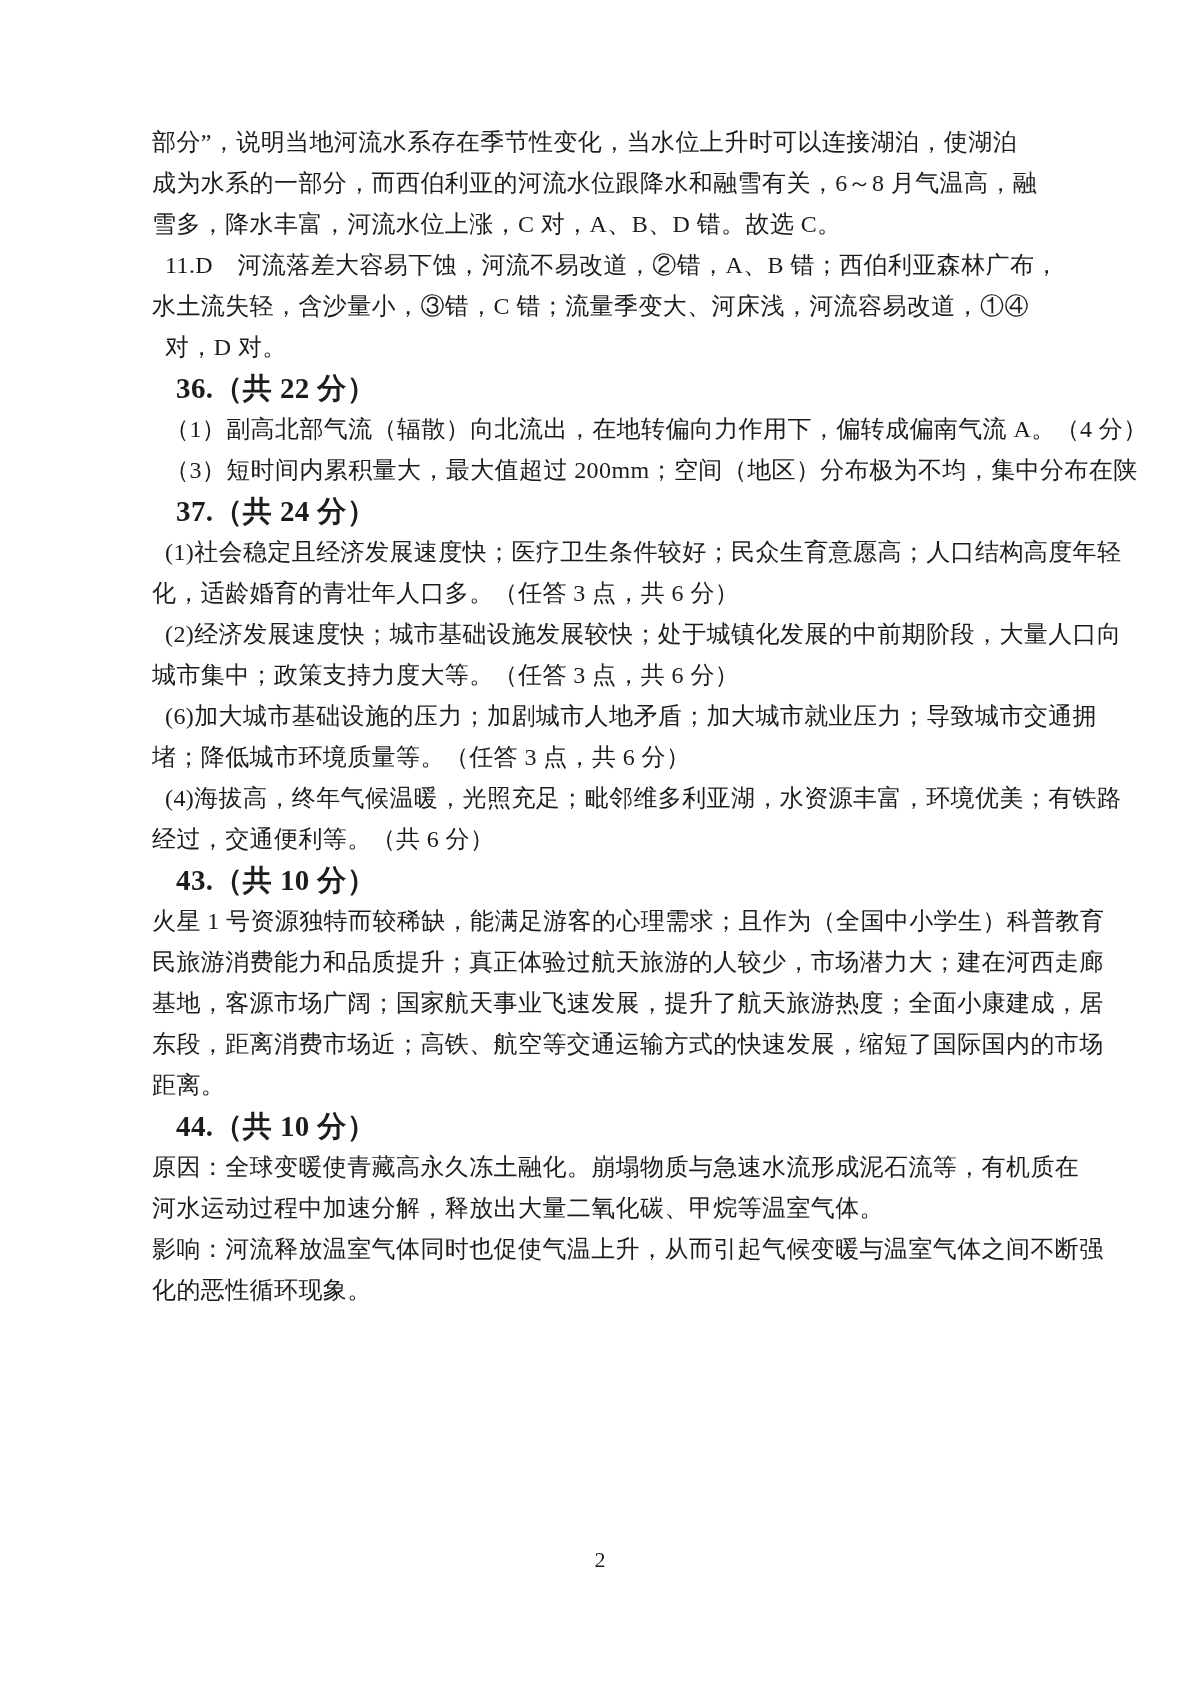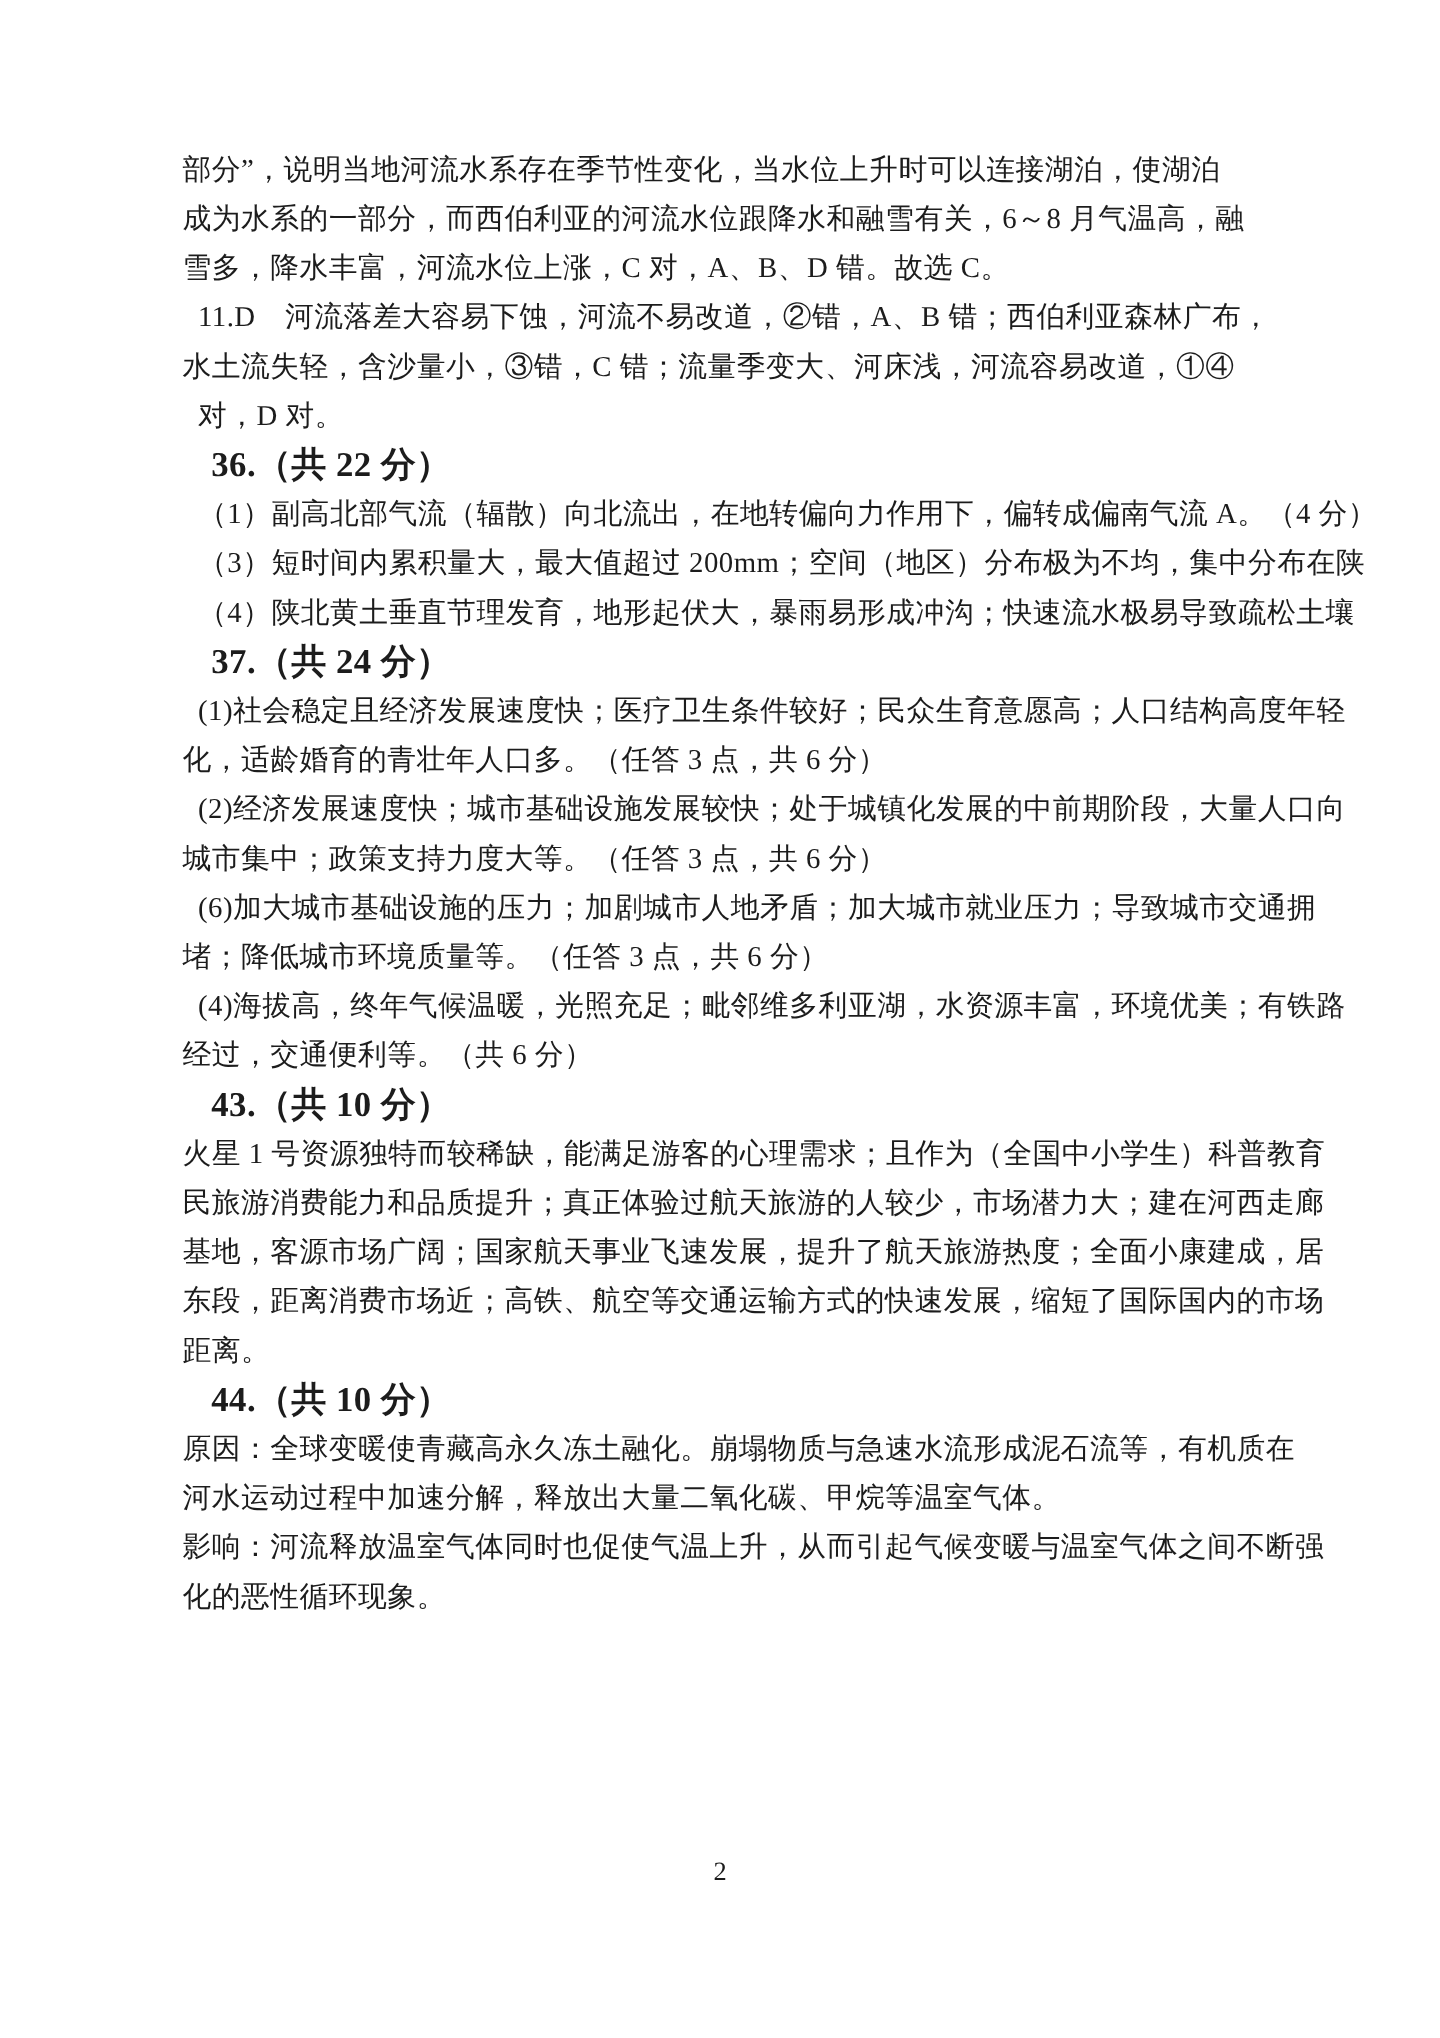--- a/index.html
+++ b/index.html
@@ -57,21 +57,20 @@
   <div class="content">
     <div class="line">部分”，说明当地河流水系存在季节性变化，当水位上升时可以连接湖泊，使湖泊</div>
     <div class="line">成为水系的一部分，而西伯利亚的河流水位跟降水和融雪有关，6～8 月气温高，融</div>
     <div class="line">雪多，降水丰富，河流水位上涨，C 对，A、B、D 错。故选 C。</div>
     <div class="line ind1">11.D　河流落差大容易下蚀，河流不易改道，②错，A、B 错；西伯利亚森林广布，</div>
     <div class="line">水土流失轻，含沙量小，③错，C 错；流量季变大、河床浅，河流容易改道，①④</div>
     <div class="line ind1">对，D 对。</div>
     <div class="line heading">36.（共 22 分）</div>
     <div class="line ind1">（1）副高北部气流（辐散）向北流出，在地转偏向力作用下，偏转成偏南气流 A。（4 分）</div>
     <div class="line ind1">（3）短时间内累积量大，最大值超过 200mm；空间（地区）分布极为不均，集中分布在陕</div>
-    <div class="line ind1">（4）陕北黄土垂直节理发育，地形起伏大，暴雨易形成冲沟；快速流水极易导致疏松土壤</div>
     <div class="line heading">37.（共 24 分）</div>
     <div class="line ind1">(1)社会稳定且经济发展速度快；医疗卫生条件较好；民众生育意愿高；人口结构高度年轻</div>
     <div class="line">化，适龄婚育的青壮年人口多。（任答 3 点，共 6 分）</div>
     <div class="line ind1">(2)经济发展速度快；城市基础设施发展较快；处于城镇化发展的中前期阶段，大量人口向</div>
     <div class="line">城市集中；政策支持力度大等。（任答 3 点，共 6 分）</div>
     <div class="line ind1">(6)加大城市基础设施的压力；加剧城市人地矛盾；加大城市就业压力；导致城市交通拥</div>
     <div class="line">堵；降低城市环境质量等。（任答 3 点，共 6 分）</div>
     <div class="line ind1">(4)海拔高，终年气候温暖，光照充足；毗邻维多利亚湖，水资源丰富，环境优美；有铁路</div>
     <div class="line">经过，交通便利等。（共 6 分）</div>
     <div class="line heading">43.（共 10 分）</div>

